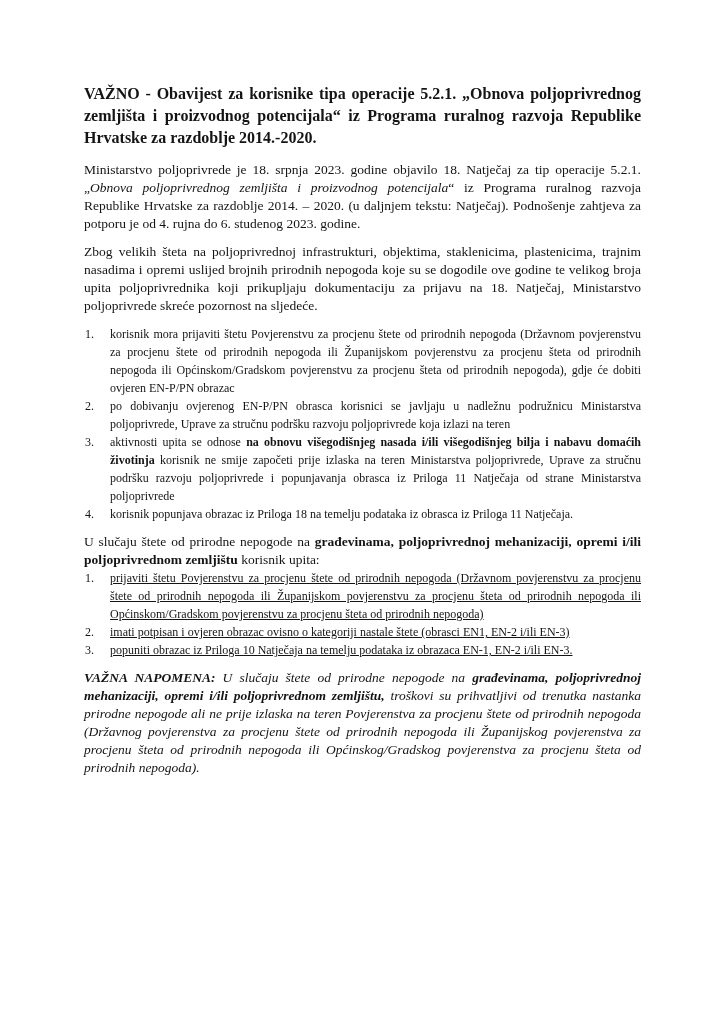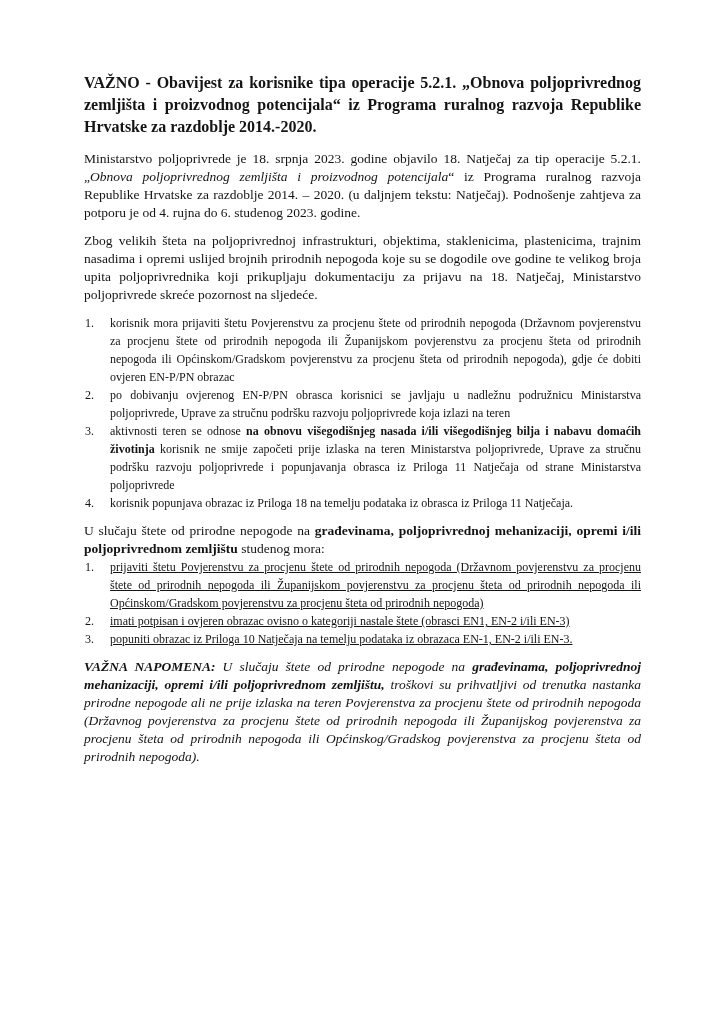--- a/index.html
+++ b/index.html
@@ -9,21 +9,21 @@
     background: #ffffff;
     position: relative;
     overflow: hidden;
     font-family: "Liberation Serif", "DejaVu Serif", serif;
     color: #141414;
     -webkit-font-smoothing: antialiased;
   }
   .page {
     position: absolute;
     left: 84px;
-    top: 72px;
+    top: 83px;
     width: 557px;
   }
   .doc-title {
     font-size: 16px;
     line-height: 22px;
     font-weight: bold;
     text-align: justify;
     margin: 0 0 12px 0;
   }
   p.body-para {
@@ -65,25 +65,25 @@
   <h1 class="doc-title">VAŽNO - Obavijest za korisnike tipa operacije 5.2.1. „Obnova poljoprivrednog zemljišta i proizvodnog potencijala“ iz Programa ruralnog razvoja Republike Hrvatske za razdoblje 2014.-2020.</h1>
 
   <p class="body-para"><span>Ministarstvo poljoprivrede je 18. srpnja 2023. godine objavilo 18. Natječaj za tip operacije 5.2.1. „</span><span class="i">Obnova poljoprivrednog zemljišta i proizvodnog potencijala</span><span>“ iz Programa ruralnog razvoja Republike Hrvatske za razdoblje 2014. – 2020. (u daljnjem tekstu: Natječaj). Podnošenje zahtjeva za potporu je od 4. rujna do 6. studenog 2023. godine.</span></p>
 
   <p class="body-para"><span>Zbog velikih šteta na poljoprivrednoj infrastrukturi, objektima, staklenicima, plastenicima, trajnim nasadima i opremi uslijed brojnih prirodnih nepogoda koje su se dogodile ove godine te velikog broja upita poljoprivrednika koji prikupljaju dokumentaciju za prijavu na 18. Natječaj, Ministarstvo poljoprivrede skreće pozornost na sljedeće.</span></p>
 
 
   <ol class="num-list">
     <li><span>korisnik mora prijaviti štetu Povjerenstvu za procjenu štete od prirodnih nepogoda (Državnom povjerenstvu za procjenu štete od prirodnih nepogoda ili Županijskom povjerenstvu za procjenu šteta od prirodnih nepogoda ili Općinskom/Gradskom povjerenstvu za procjenu šteta od prirodnih nepogoda), gdje će dobiti ovjeren EN-P/PN obrazac</span></li>
     <li><span>po dobivanju ovjerenog EN-P/PN obrasca korisnici se javljaju u nadležnu podružnicu Ministarstva poljoprivrede, Uprave za stručnu podršku razvoju poljoprivrede koja izlazi na teren</span></li>
-    <li><span>aktivnosti teren se odnose </span><span class="b">na obnovu višegodišnjeg nasada i/ili višegodišnjeg bilja i nabavu domaćih životinja</span><span> korisnik ne smije započeti prije izlaska na teren Ministarstva poljoprivrede, Uprave za stručnu podršku razvoju poljoprivrede i popunjavanja obrasca iz Priloga 11 Natječaja od strane Ministarstva poljoprivrede</span></li>
+    <li><span>aktivnosti upita se odnose </span><span class="b">na obnovu višegodišnjeg nasada i/ili višegodišnjeg bilja i nabavu domaćih životinja</span><span> korisnik ne smije započeti prije izlaska na teren Ministarstva poljoprivrede, Uprave za stručnu podršku razvoju poljoprivrede i popunjavanja obrasca iz Priloga 11 Natječaja od strane Ministarstva poljoprivrede</span></li>
     <li><span>korisnik popunjava obrazac iz Priloga 18 na temelju podataka iz obrasca iz Priloga 11 Natječaja.</span></li>
   </ol>
 
-  <p class="body-para no-gap"><span>U slučaju štete od prirodne nepogode na </span><span class="b">građevinama, poljoprivrednoj mehanizaciji, opremi i/ili poljoprivrednom zemljištu</span><span> studenog mora:</span></p>
+  <p class="body-para no-gap"><span>U slučaju štete od prirodne nepogode na </span><span class="b">građevinama, poljoprivrednoj mehanizaciji, opremi i/ili poljoprivrednom zemljištu</span><span> korisnik upita:</span></p>
 
   <ol class="num-list case2-list">
     <li><span>prijaviti štetu Povjerenstvu za procjenu štete od prirodnih nepogoda (Državnom povjerenstvu za procjenu štete od prirodnih nepogoda ili Županijskom povjerenstvu za procjenu šteta od prirodnih nepogoda ili Općinskom/Gradskom povjerenstvu za procjenu šteta od prirodnih nepogoda)</span></li>
     <li><span>imati potpisan i ovjeren obrazac ovisno o kategoriji nastale štete (obrasci EN1, EN-2 i/ili EN-3)</span></li>
     <li><span>popuniti obrazac iz Priloga 10 Natječaja na temelju podataka iz obrazaca EN-1, EN-2 i/ili EN-3.</span></li>
   </ol>
 
   <p class="body-para important-note"><span class="b">VAŽNA NAPOMENA:</span><span> U slučaju štete od prirodne nepogode na </span><span class="b">građevinama, poljoprivrednoj mehanizaciji, opremi i/ili poljoprivrednom zemljištu,</span><span> troškovi su prihvatljivi od trenutka nastanka prirodne nepogode ali ne prije izlaska na teren Povjerenstva za procjenu štete od prirodnih nepogoda (Državnog povjerenstva za procjenu štete od prirodnih nepogoda ili Županijskog povjerenstva za procjenu šteta od prirodnih nepogoda ili Općinskog/Gradskog povjerenstva za procjenu šteta od prirodnih nepogoda).</span></p>
 
 </div>

